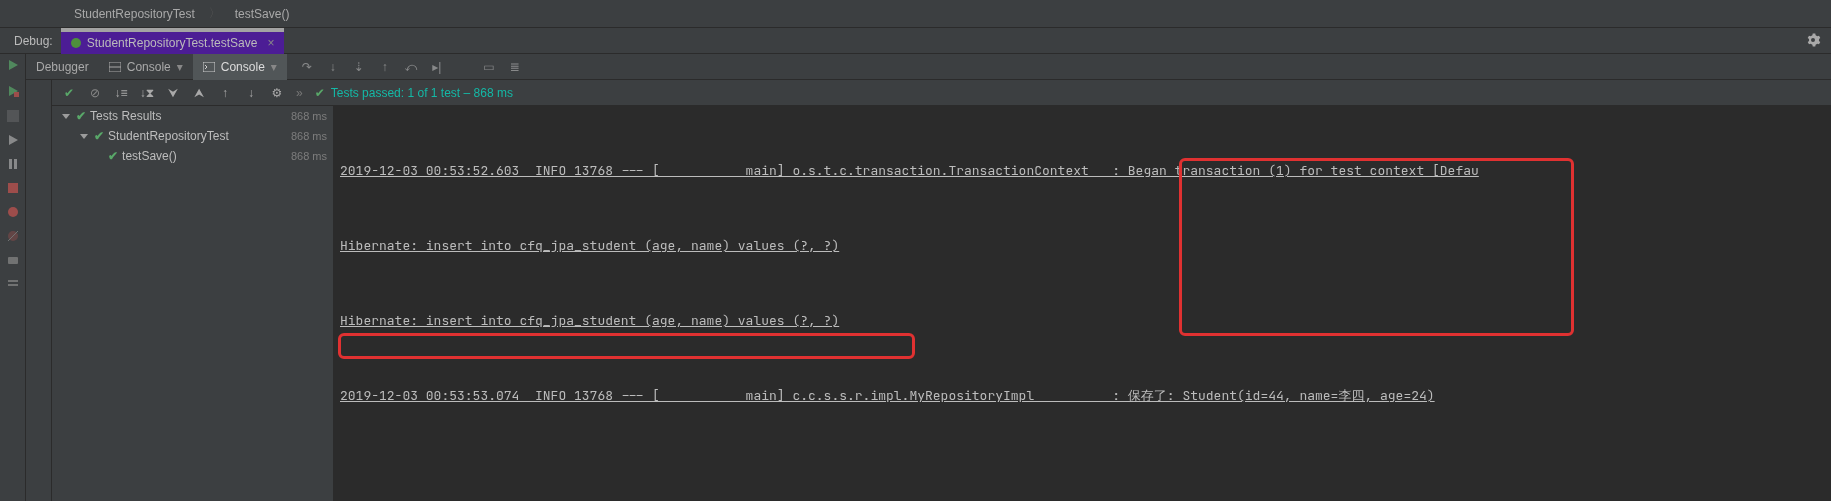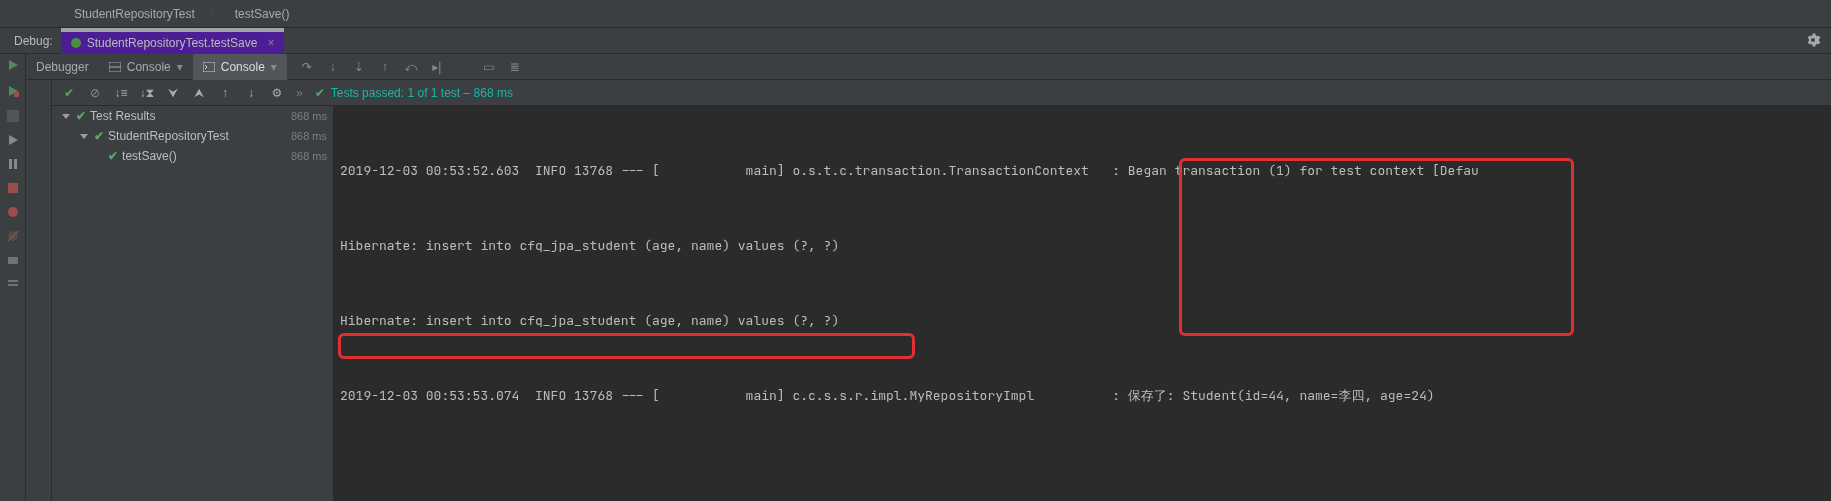--- a/index.html
+++ b/index.html
@@ -64,21 +64,21 @@
   .ind2 { padding-left:56px; }
   .tri { width:0; height:0; border-left:4px solid transparent;
     border-right:4px solid transparent; border-top:5px solid #9c9c9c;
     margin-right:2px; }
   .ok-ic { color:#59a869; font-weight:bold; }
   .dur { color:#7d7d7d; font-size:11px; }
   .console { flex:1; background:#2b2b2b; color:#bcbcbc;
     font-family:"JetBrains Mono","Consolas",monospace; font-size:13px;
     line-height:25px; padding:2px 6px; position:relative;
     white-space:pre; overflow:hidden; }
-  .cl { height:25px; }
+  .cl { height:25px;text-decoration:underline; }
   .hl1, .hl2 { position:absolute; border:3px solid #e03131;
     border-radius:6px; pointer-events:none; }
 </style>
 </head>
 <body>
 
 <div class="top-strip">
   <span class="crumb">StudentRepositoryTest</span>
   <span class="crumb-sep">〉</span>
   <span class="crumb">testSave()</span>
@@ -200,21 +200,21 @@
           </span>
         </div>
 
         <div class="split">
 
           <div class="tree-col">
             <div class="tree-row ind0">
               <span class="tree-left">
                 <span class="tri"></span>
                 <span class="ok-ic">✔</span>
-                <span>Test Results</span>
+                <span>Tests Results</span>
               </span>
               <span class="dur">868 ms</span>
             </div>
             <div class="tree-row ind1">
               <span class="tree-left">
                 <span class="tri"></span>
                 <span class="ok-ic">✔</span>
                 <span>StudentRepositoryTest</span>
               </span>
               <span class="dur">868 ms</span>

